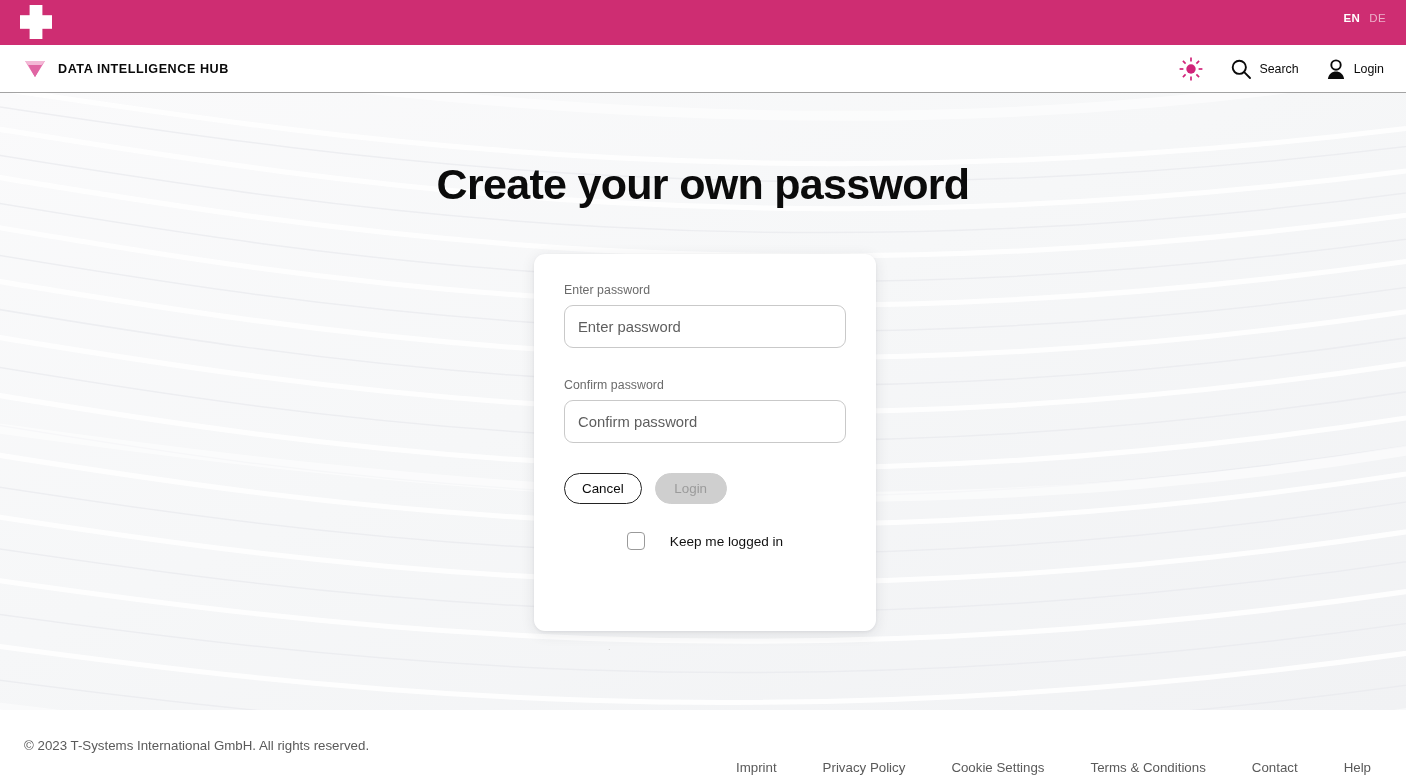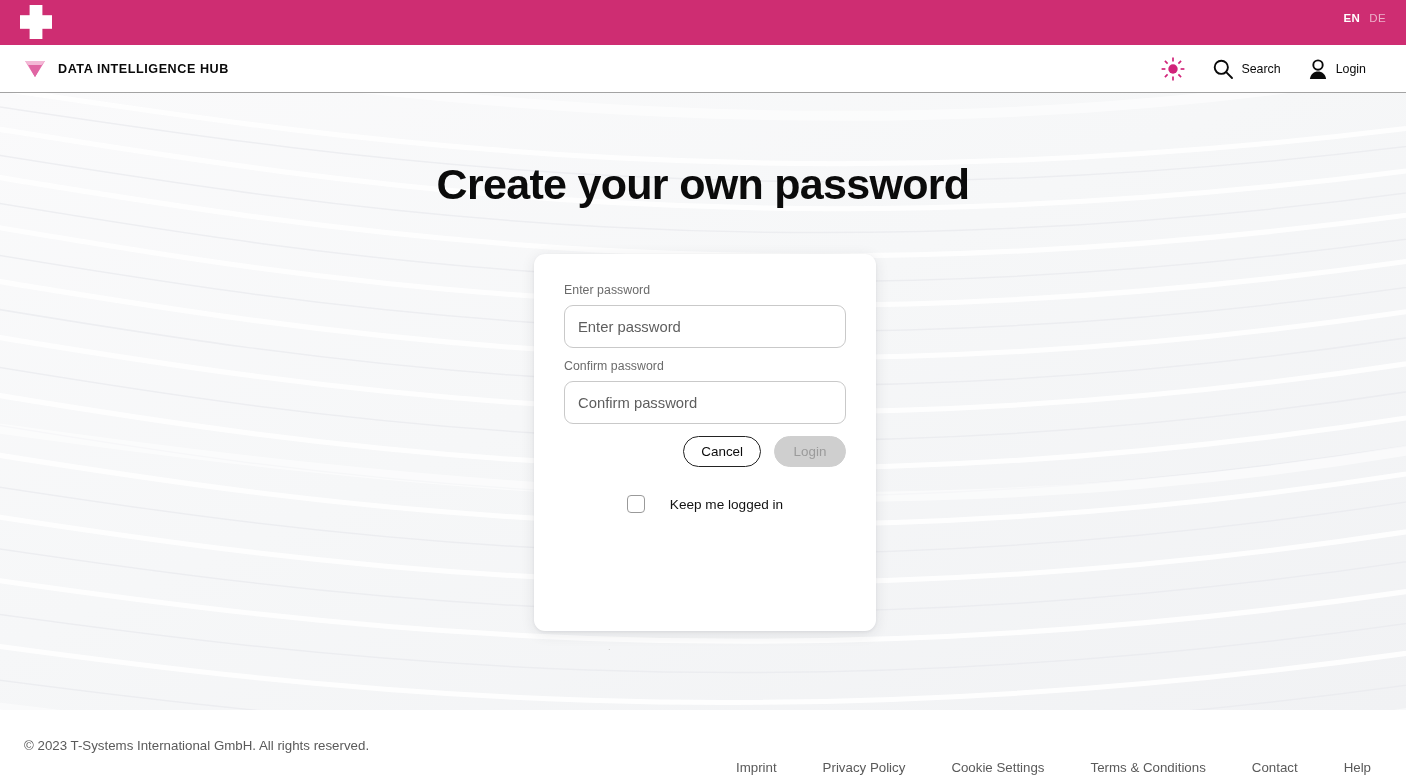--- a/index.html
+++ b/index.html
@@ -71,21 +71,21 @@
   .gem { width: 22px; height: 18px; display: block; }
   .brand-name {
     font-size: 12.6px;
     font-weight: 700;
     letter-spacing: .55px;
     color: #0a0a0a;
     white-space: nowrap;
   }
   .nav-right {
     margin-left: auto;
-    margin-right: 40px;
+    margin-right: 22px;
     display: flex;
     align-items: center;
     gap: 26px;
   }
   .nav-act {
     display: flex;
     align-items: center;
     gap: 7px;
     cursor: pointer;
     color: #0a0a0a;
@@ -132,21 +132,21 @@
     left: 534px;
     top: 161px;
     width: 342px;
     height: 377px;
     background: #ffffff;
     border-radius: 11px;
     box-shadow: 0 3px 14px rgba(40,40,50,.10), 0 1px 3px rgba(40,40,50,.07);
   }
   .card-pad { padding: 29px 30px 0 30px; }
 
-  .field { margin-bottom: 11px; }
+  .field { margin-bottom: 30px; }
   .field:last-of-type { margin-bottom: 0; }
   .field-label {
     display: block;
     font-size: 12.3px;
     color: #6b6b6b;
     margin-bottom: 8px;
     letter-spacing: .05px;
   }
   .field-input {
     width: 282px;
@@ -157,21 +157,21 @@
     padding: 0 13px;
     font-family: "Liberation Sans", sans-serif;
     font-size: 14.8px;
     color: #1a1a1a;
     outline: none;
   }
   .field-input::placeholder { color: #5e5e5e; opacity: 1; }
 
   .btn-row {
     display: flex;
-    justify-content: flex-end;
+    justify-content: flex-start;
     gap: 13px;
     margin-top: 12px;
   }
   .btn {
     height: 31px;
     min-width: 68px;
     padding: 0 17px;
     border-radius: 16px;
     font-family: "Liberation Sans", sans-serif;
     font-size: 13.4px;

